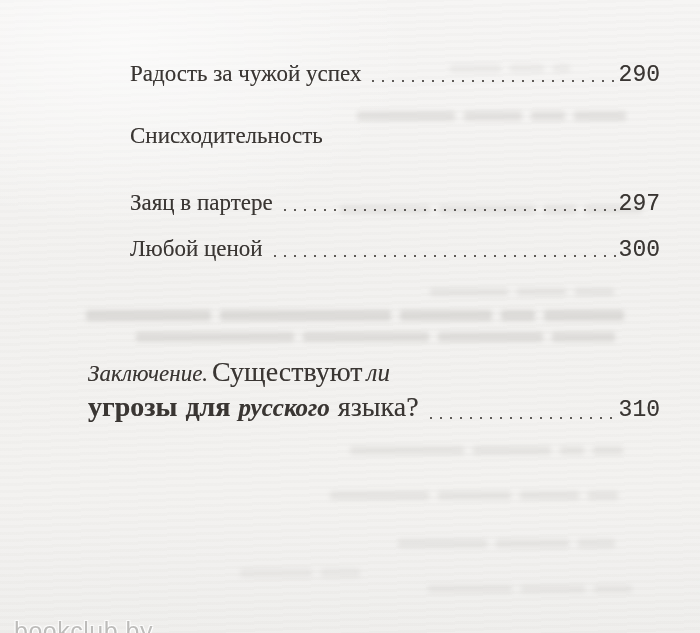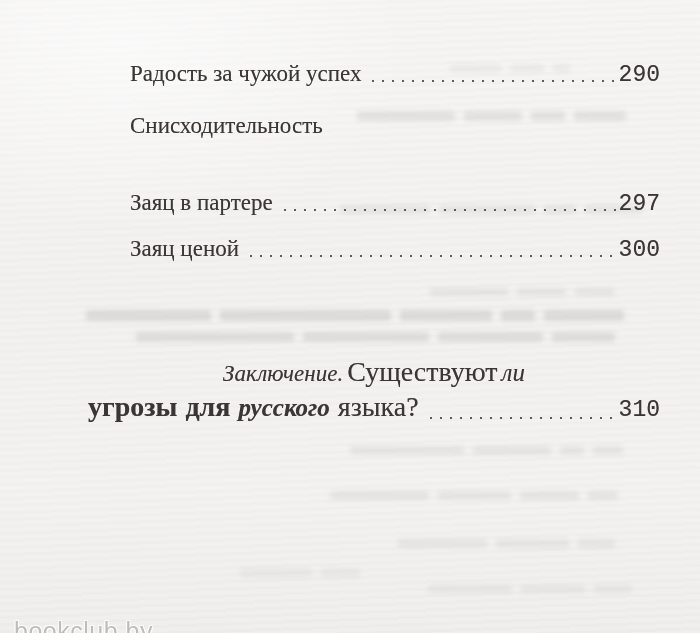--- a/index.html
+++ b/index.html
@@ -56,21 +56,21 @@
   .pagenum { flex: 0 0 auto; font-family: Liberation Mono, monospace; }
 
   
   .conclusion {
     position: absolute;
     left: 88px;
     top: 356px;
     width: 572px;
     line-height: 31px;
   }
-  .c-line1 { white-space: nowrap; text-align: center; }
+  .c-line1 { white-space: nowrap; }
   .c-lead { font-style: italic; font-size: 23px; }
   .c-big { font-size: 28px; }
   .c-big-it { font-size: 25px; font-style: italic; }
   .c-line2 {
     display: flex;
     align-items: baseline;
     white-space: nowrap;
   }
   .c-line2 .w { margin-right: 8px; font-weight: bold; }
   .c-line2 .pagenum { font-size: 23px; }
@@ -175,32 +175,32 @@
   </div>
 
 <div class="toc ink">
 
   <div class="toc-row" style="top:60px">
     <span>Радость за чужой успех</span>
     <span class="dots"></span>
     <span class="pagenum">290</span>
   </div>
 
-  <div class="toc-row" style="top:112px">
+  <div class="toc-row" style="top:122px">
     <span>Снисходительность</span>
   </div>
 
   <div class="toc-row" style="top:189px">
     <span>Заяц в партере</span>
     <span class="dots"></span>
     <span class="pagenum">297</span>
   </div>
 
   <div class="toc-row" style="top:235px">
-    <span>Заяц ценой</span>
+    <span>Любой ценой</span>
     <span class="dots"></span>
     <span class="pagenum">300</span>
   </div>
 
 
 </div>
 
 <div class="conclusion ink">
   <div class="c-line1">
     <span class="c-lead">Заключение.</span>

